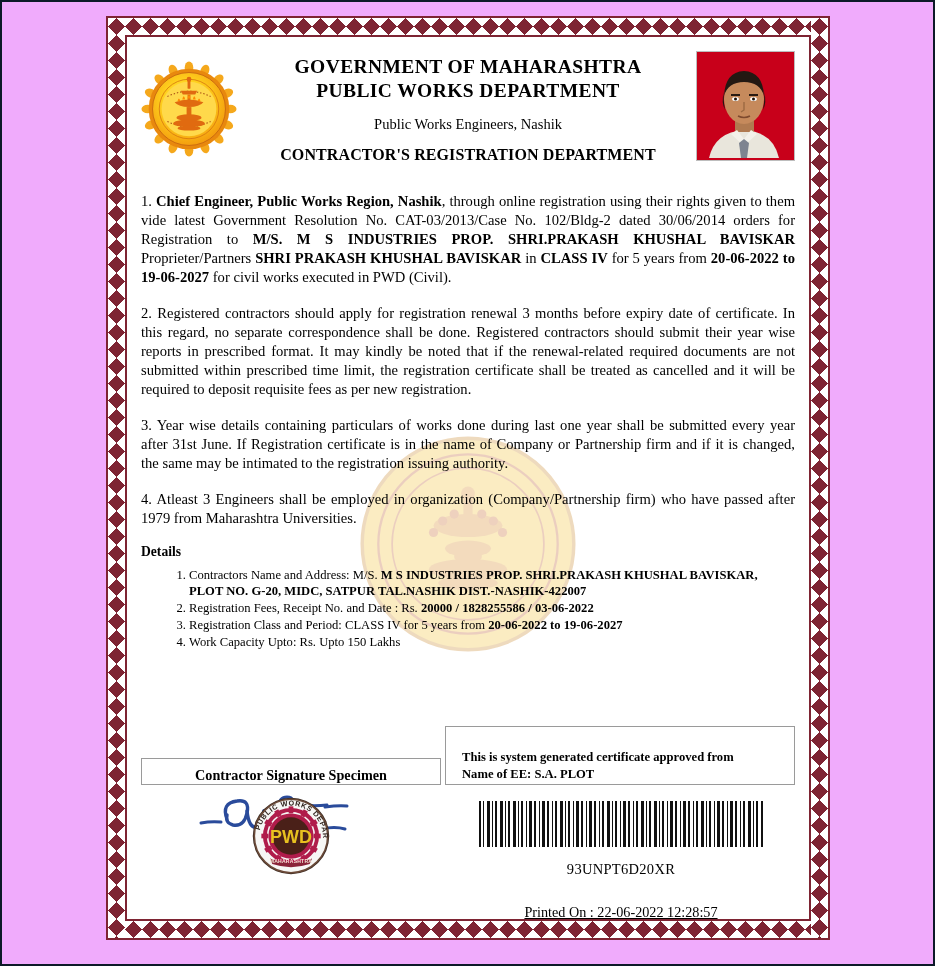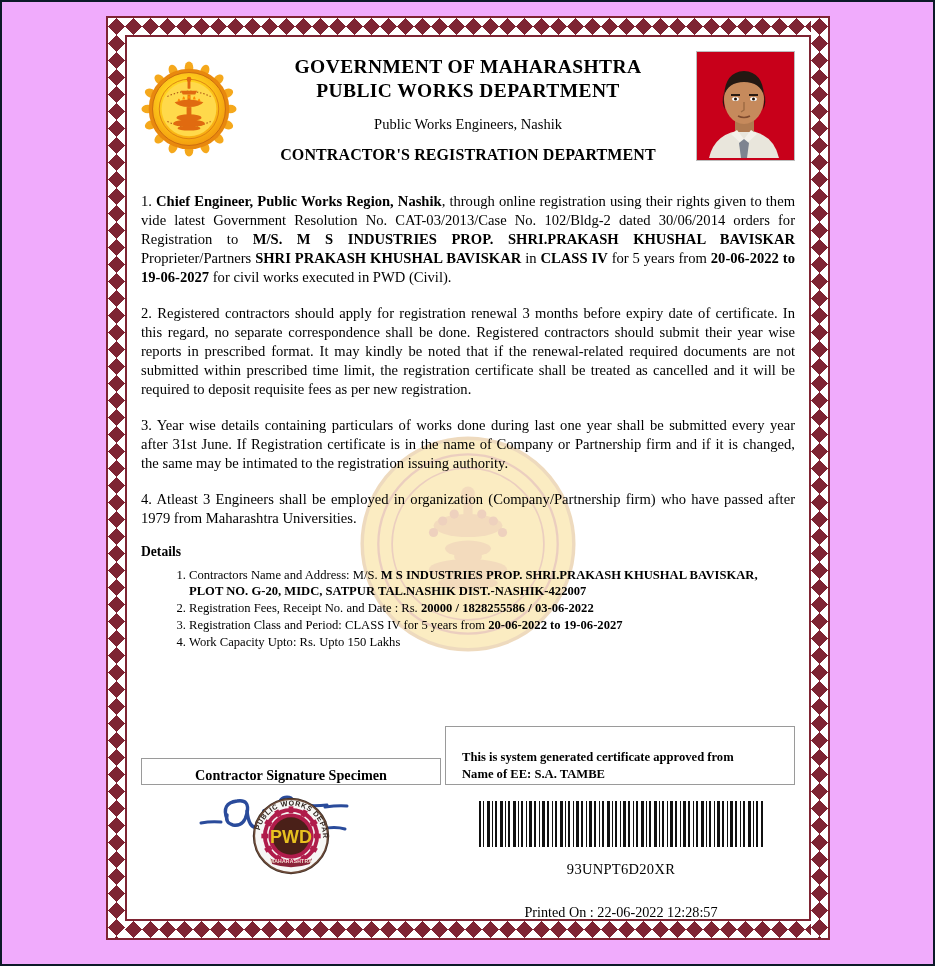--- a/index.html
+++ b/index.html
@@ -214,20 +214,21 @@
   }
   .barcode-text {
     font-size: 14.5px;
     letter-spacing: 0.3px;
     margin-top: 10px;
   }
   .printed-on {
     font-size: 14.2px;
     margin-top: 26px;
     text-align: center;
+    text-decoration: underline;
   }
 </style>
 </head>
 <body>
 
 <div id="page">
 
   <div id="frame-outer">
     <div class="band band-top"></div>
     <div class="band band-bottom"></div>
@@ -401,21 +402,21 @@
                 <path d="M128 22 q14 -2 22 -1" stroke-width="3"></path>
                 <path d="M124 44 q14 -3 24 0" stroke-width="3"></path>
               </g>
             </svg>
           </div>
 
           <div class="gap-box"></div>
 
           <div class="ee-box">
             <div>This is system generated certificate approved from</div>
-            <div>Name of EE: S.A. TAMBE</div>
+            <div>Name of EE: S.A. PLOT</div>
           </div>
         </div>
 
         <div class="footer">
 
           <div class="pwd-logo-wrap">
             <svg width="78" height="78" viewBox="0 0 200 200">
               <circle cx="100" cy="100" r="98" fill="#3A2A22"></circle>
               <circle cx="100" cy="100" r="94" fill="#F7F7F5"></circle>
               <circle cx="100" cy="100" r="94" fill="none" stroke="#6B4A38" stroke-width="4"></circle>

